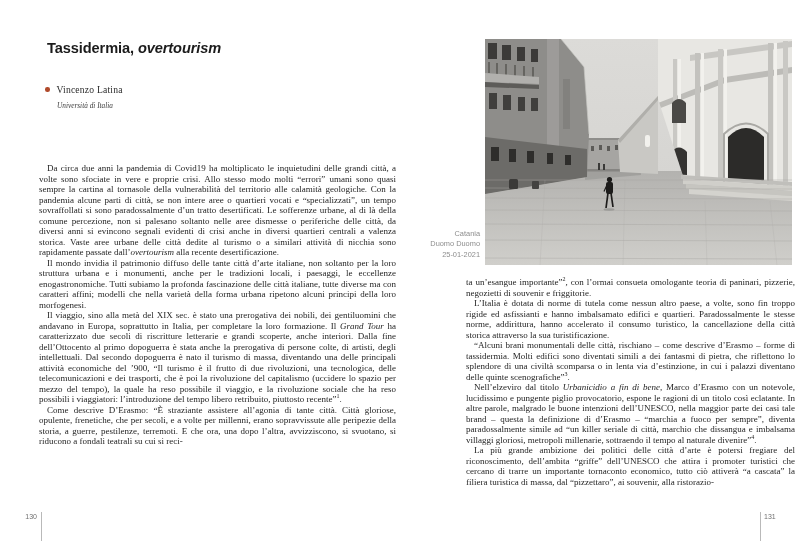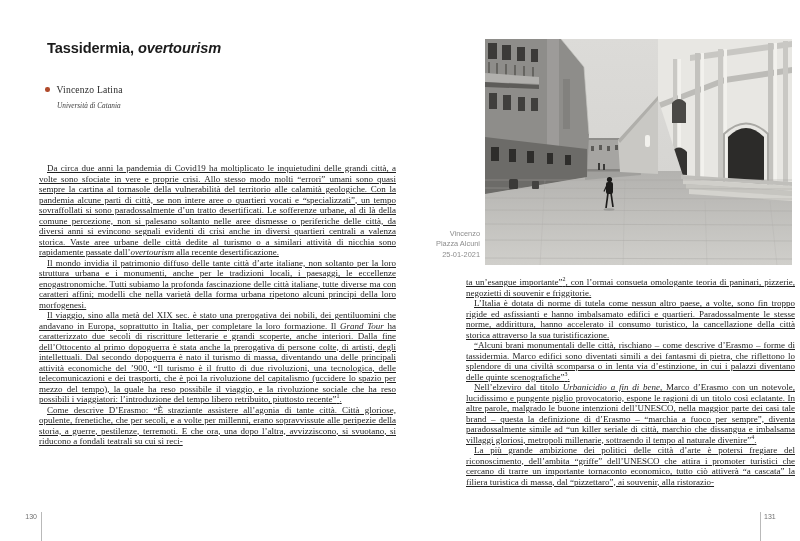--- a/index.html
+++ b/index.html
@@ -10,21 +10,21 @@
          font-family:"Liberation Sans",sans-serif;font-weight:700;
          font-size:14.6px;line-height:18.5px;color:#1b1b1b;letter-spacing:-0.1px;}
   .title .tl1,.title .tl2{display:block;}
   .title em{font-style:italic;}
   .author-row{position:absolute;left:45px;top:84px;display:flex;align-items:center;gap:7px;text-align:center;}
   .bullet{width:4.5px;height:4.5px;border-radius:50%;background:var(--accent-bullet,#b04a2b);display:inline-block;}
   .author-name{font-size:9.6px;color:#2b2b2b;letter-spacing:0.2px;}
   .affiliation{position:absolute;left:57px;top:101px;font-size:7.3px;font-style:italic;color:#3d3d3d;}
   
   .body-col{position:absolute;text-align:justify;font-size:9px;line-height:10.5px;}
-  .body-col p{margin:0;text-decoration:underline;}
+  .body-col p{margin:0;}
   .body-col p.ind{text-indent:8px;}
   .body-col em{font-style:italic;}
   .body-col sup{font-size:6px;line-height:0;vertical-align:super;}
   .body-left{left:39px;top:163px;width:357px;}
   .body-right{left:466px;top:277px;width:329px;}
   
   .photo{position:absolute;left:485px;top:39px;width:307px;height:226px;}
   .photo svg{display:block;}
   .caption{position:absolute;left:360px;top:229px;width:120px;text-align:right;
            font-family:"Liberation Sans",sans-serif;font-size:7.4px;line-height:10.4px;
@@ -46,21 +46,21 @@
 
   <section>
     <h1 class="title">
       <span class="tl1"><span>Tassidermia, </span><em>overtourism</em></span>
     </h1>
 
     <div class="author-row">
       <span class="bullet"></span>
       <span class="author-name">Vincenzo Latina</span>
     </div>
-    <div class="affiliation">Università di Catania</div>
+    <div class="affiliation">Università di Italia</div>
 
     <div class="body-col body-left" id="col-left">
         <p class="ind"><span>Da circa due anni la pandemia di Covid19 ha moltiplicato le inquietudini delle grandi città, a volte sono sfociate in vere e proprie crisi. Allo stesso modo molti “errori” umani sono quasi sempre la cartina al tornasole della vulnerabilità del territorio alle calamità geologiche. Con la pandemia alcune parti di città, se non intere aree o quartieri vocati e “specializzati”, un tempo sovraffollati si sono paradossalmente d’un tratto desertificati. Le sofferenze urbane, al di là della comune percezione, non si palesano soltanto nelle aree dismesse o periferiche delle città, da diversi anni si evincono segnali evidenti di crisi anche in diversi quartieri centrali a valenza storica. Vaste aree urbane delle città dedite al turismo o a similari attività di nicchia sono rapidamente passate dall’</span><em>overtourism</em><span> alla recente desertificazione.</span></p>
         <p class="ind"><span>Il mondo invidia il patrimonio diffuso delle tante città d’arte italiane, non soltanto per la loro struttura urbana e i monumenti, anche per le tradizioni locali, i paesaggi, le eccellenze enogastronomiche. Tutti subiamo la profonda fascinazione delle città italiane, tutte diverse ma con caratteri affini; modelli che nella varietà della forma urbana ripetono alcuni principi della loro morfogenesi.</span></p>
         <p class="ind"><span>Il viaggio, sino alla metà del XIX sec. è stato una prerogativa dei nobili, dei gentiluomini che andavano in Europa, soprattutto in Italia, per completare la loro formazione. Il </span><em>Grand Tour</em><span> ha caratterizzato due secoli di riscritture letterarie e grandi scoperte, anche interiori. Dalla fine dell’Ottocento al primo dopoguerra è stata anche la prerogativa di persone colte, di artisti, degli intellettuali. Dal secondo dopoguerra è nato il turismo di massa, diventando una delle principali attività economiche del ’900, “Il turismo è il frutto di due rivoluzioni, una tecnologica, delle telecomunicazioni e dei trasporti, che è poi la rivoluzione del capitalismo (uccidere lo spazio per mezzo del tempo), la quale ha reso possibile il viaggio, e la rivoluzione sociale che ha reso possibili i viaggiatori: l’introduzione del tempo libero retribuito, piuttosto recente”</span><sup>1</sup><span>.</span></p>
         <p class="ind"><span>Come descrive D’Erasmo: “È straziante assistere all’agonia di tante città. Città gloriose, opulente, frenetiche, che per secoli, e a volte per millenni, erano sopravvissute alle peripezie della storia, a guerre, pestilenze, terremoti. E che ora, una dopo l’altra, avvizziscono, si svuotano, si riducono a fondali teatrali su cui si reci-</span></p>
       </div>
 
     <div class="folio folio-left">130</div>
     <div class="folio-rule rule-left"></div>
@@ -193,29 +193,29 @@
           <circle cx="124.5" cy="140.5" r="2.6" fill="#1d1c1b"></circle>
           <rect x="121" y="143" width="7" height="12" rx="2" fill="#1d1c1b"></rect>
           <line x1="121.5" y1="147" x2="119" y2="152.5" stroke="#1d1c1b" stroke-width="1.2"></line>
           <line x1="123" y1="154" x2="121" y2="169" stroke="#1d1c1b" stroke-width="1.7"></line>
           <line x1="126" y1="154" x2="128" y2="168" stroke="#1d1c1b" stroke-width="1.7"></line>
         </g>
       </svg>
     </div>
 
     <div class="caption">
-      <span>Vincenzo</span>
-      <span>Piazza Alcuni</span>
+      <span>Catania</span>
+      <span>Duomo Duomo</span>
       <span>25-01-2021</span>
     </div>
 
     <div class="body-col body-right" id="col-right">
         <p><span>ta un’esangue importante”</span><sup>2</sup><span>, con l’ormai consueta omologante teoria di paninari, pizzerie, negozietti di souvenir e friggitorie.</span></p>
         <p class="ind"><span>L’Italia è dotata di norme di tutela come nessun altro paese, a volte, sono fin troppo rigide ed asfissianti e hanno imbalsamato edifici e quartieri. Paradossalmente le stesse norme, addirittura, hanno accelerato il consumo turistico, la cancellazione della città storica attraverso la sua turistificazione.</span></p>
-        <p class="ind"><span>“Alcuni brani monumentali delle città, rischiano – come descrive d’Erasmo – forme di tassidermia. Marco edifici sono diventati simili a dei fantasmi di pietra, che riflettono lo splendore di una civiltà scomparsa o in lenta via d’estinzione, in cui i palazzi diventano delle quinte scenografiche”</span><sup>3</sup><span>.</span></p>
+        <p class="ind"><span>“Alcuni brani monumentali delle città, rischiano – come descrive d’Erasmo – forme di tassidermia. Molti edifici sono diventati simili a dei fantasmi di pietra, che riflettono lo splendore di una civiltà scomparsa o in lenta via d’estinzione, in cui i palazzi diventano delle quinte scenografiche”</span><sup>3</sup><span>.</span></p>
         <p class="ind"><span>Nell’elzeviro dal titolo </span><em>Urbanicidio a fin di bene</em><span>, Marco d’Erasmo con un notevole, lucidissimo e pungente piglio provocatorio, espone le ragioni di un titolo così eclatante. In altre parole, malgrado le buone intenzioni dell’UNESCO, nella maggior parte dei casi tale brand – questa la definizione di d’Erasmo – “marchia a fuoco per sempre”, diventa paradossalmente simile ad “un killer seriale di città, marchio che dissangua e imbalsama villaggi gloriosi, metropoli millenarie, sottraendo il tempo al naturale divenire”</span><sup>4</sup><span>.</span></p>
         <p class="ind"><span>La più grande ambizione dei politici delle città d’arte è potersi fregiare del riconoscimento, dell’ambita “griffe” dell’UNESCO che attira i promoter turistici che cercano di trarre un importante tornaconto economico, tutto ciò attiverà “a cascata” la filiera turistica di massa, dal “pizzettaro”, ai souvenir, alla ristorazio-</span></p>
       </div>
 
     <div class="folio folio-right">131</div>
     <div class="folio-rule rule-right"></div>
   </section>
 </div>
 
 </body></html>

